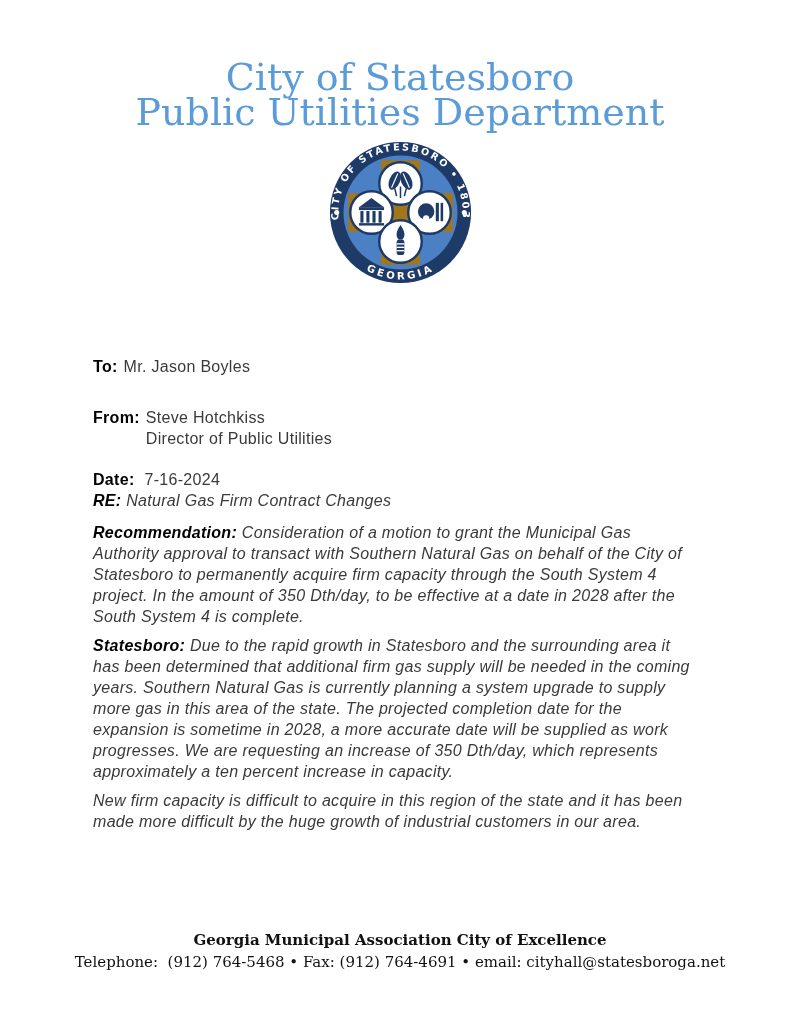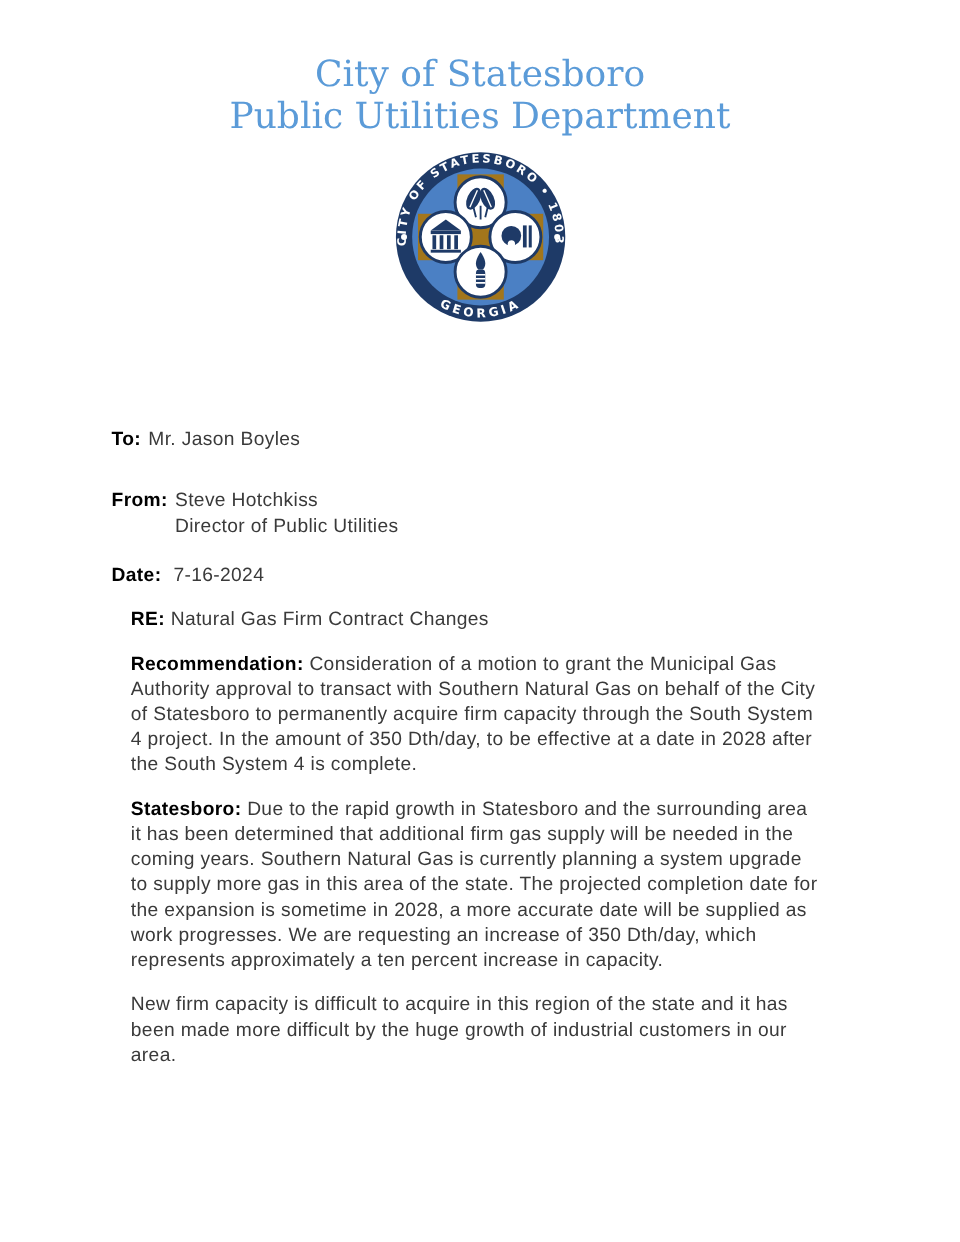--- a/index.html
+++ b/index.html
@@ -5,25 +5,25 @@
   html, body { margin: 0; padding: 0; background: #ffffff; }
   .page {
     position: relative;
     width: 800px;
     height: 1035px;
     background: #ffffff;
     overflow: hidden;
     font-family: "Liberation Sans", sans-serif;
   }
   .doc-title {
-    padding-top: 45px;
+    padding-top: 60px;
     text-align: center;
     font-family: "DejaVu Serif", serif;
     color: #5b9bd8;
-    font-size: 30px;
+    font-size: 38px;
     line-height: 35px;
     font-weight: normal;
   }
   .seal-wrap {
     margin-top: 10px;
     text-align: center;
   }
   .memo {
     position: absolute;
     top: 356px;
@@ -32,21 +32,21 @@
     font-size: 16px;
     line-height: 21px;
     color: #3a3a3a;
     letter-spacing: 0.3px;
   }
   .field-row { display: flex; gap: 6px; }
   .field-row .label { font-weight: bold; color: #000000; white-space: nowrap; }
   .field-row.date-row .value { margin-left: 4px; }
   .from-row { margin-top: 30px; }
   .single { margin-top: 20px; }
-  .para { margin: 16px; }
+  .para { margin: 0; font-style: italic; }
   .para .label { font-weight: bold; color: #000000; }
   .rec-para { margin-top: 11px; }
   .bg-para { margin-top: 8px; }
   .close-para { margin-top: 8px; }
   .footer {
     position: absolute;
     top: 931px;
     left: 0;
     width: 800px;
     text-align: center;
@@ -164,14 +164,18 @@
       <span class="label">Statesboro:</span>
       <span>Due to the rapid growth in Statesboro and the surrounding area it has been determined that additional firm gas supply will be needed in the coming years. Southern Natural Gas is currently planning a system upgrade to supply more gas in this area of the state. The projected completion date for the expansion is sometime in 2028, a more accurate date will be supplied as work progresses. We are requesting an increase of 350 Dth/day, which represents approximately a ten percent increase in capacity.</span>
     </p>
 
     <p class="para close-para">
       <span>New firm capacity is difficult to acquire in this region of the state and it has been made more difficult by the huge growth of industrial customers in our area.</span>
     </p>
 
   </div>
 
+  <div class="footer">
+    <div class="footer-line1">Georgia Municipal Association City of Excellence</div>
+    <div class="footer-line2">Telephone:  (912) 764-5468 • Fax: (912) 764-4691 • email: cityhall@statesboroga.net</div>
+  </div>
 
 </div>
 
 </body></html>

